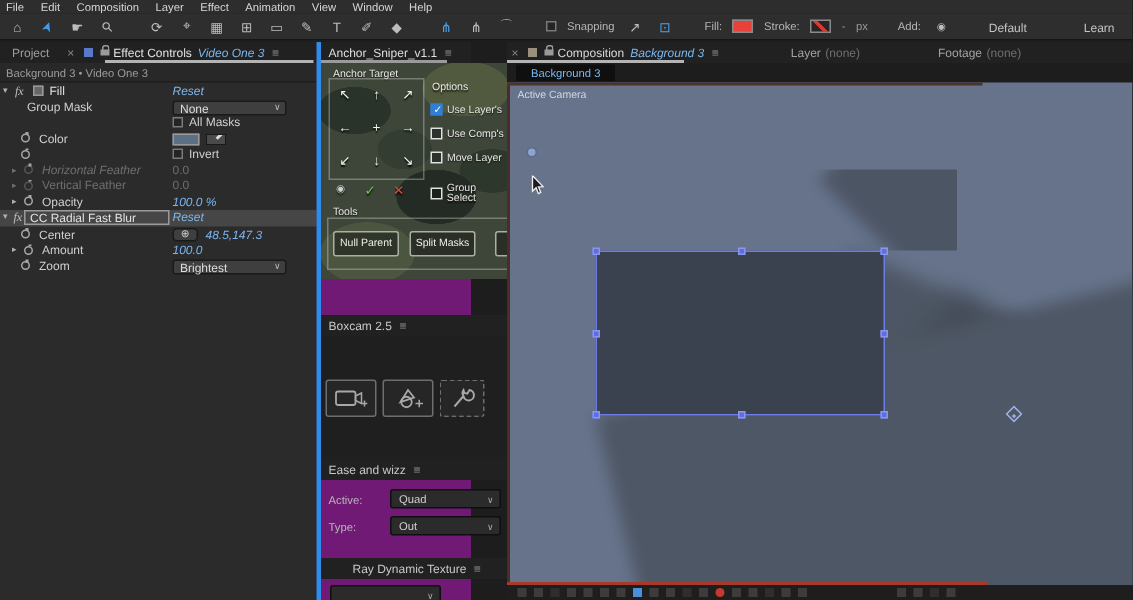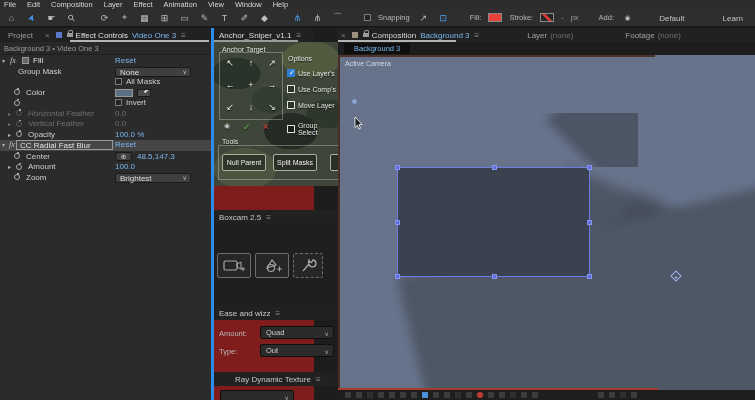--- a/index.html
+++ b/index.html
@@ -27,21 +27,21 @@
 
   
   .tabbar { position:absolute; height:14px; background:#212121; display:flex; align-items:center;
     font-size:8px; color:#9e9e9e; }
   .underline { position:absolute; height:2px; background:#b4b4b4; }
   .lock { position:relative; width:6px; height:4px; background:#9a9a9a; display:inline-block; margin:0 3px; }
   .lock::before { content:""; position:absolute; left:1px; top:-3px; width:3px; height:3px;
     border:1px solid #9a9a9a; border-bottom:none; border-radius:2px 2px 0 0; }
   .chip { width:6px; height:6px; display:inline-block; margin:0 2px; }
   .menuicon { color:#8d8d8d; margin-left:5px; }
-  .blue { color:#7ab7ef; }
+  .blue { color:#7ab7ef;font-style:italic; }
 
   
   .left-panel { position:absolute; left:0; top:28px; width:211px; height:372px; background:#2b2b2b; }
   .ec-header { position:absolute; left:0; top:14px; width:211px; height:13px; background:#282828;
     border-bottom:1px solid #1e1e1e; color:#9c9c9c; font-size:7.5px; line-height:13px; padding-left:4px; }
   .row { position:absolute; left:0; width:211px; height:10px; line-height:10px; color:#cfcfcf; }
   .row .nm { position:absolute; top:0; }
   .row .val { position:absolute; left:115px; top:0; }
   .dim, .dim * { color:#6f6f6f !important; border-color:#555 !important; }
   .sw { position:absolute; top:1.5px; width:6px; height:6px; border:1px solid #a8a8a8; border-radius:50%; }
@@ -58,21 +58,21 @@
   .eyedrop::before { content:""; position:absolute; left:5px; top:-2px; width:10px; height:2px; background:#ddd; transform:rotate(135deg); }
   .hl-row { background:#464646; }
   .namebox { position:absolute; left:16px; top:0; width:97px; height:10px; border:1px solid #9a9a9a; line-height:9px; padding-left:3px; color:#e2e2e2;}
   .targetbtn { position:absolute; left:115px; top:0.5px; width:17px; height:9px; background:#3f3f3f;
     border:1px solid #1a1a1a; border-radius:3px; text-align:center; line-height:8px; font-size:7px; color:#ccc; }
 
   
   .divider { position:absolute; left:211px; top:28px; width:3px; height:372px; background:#2f8ceb; z-index:30; }
 
   
-  .midcol { position:absolute; left:214px; top:28px; width:100px; height:372px; background:#7f1d1d; }
+  .midcol { position:absolute; left:214px; top:28px; width:100px; height:372px; background:#701a75; }
   .mid-tab { position:relative; height:14px; background:#212121; display:flex; align-items:center;
     padding-left:5px; color:#c8c8c8; font-size:8px; }
   .camo { position:absolute; left:0; top:14px; width:124px; height:144px; background-color:#3e463a; overflow:hidden;
     background-image:
       radial-gradient(ellipse 40px 26px at 18% 22%, #2a332a 0 60%, transparent 61%),
       radial-gradient(ellipse 48px 30px at 78% 12%, #51593f 0 60%, transparent 61%),
       radial-gradient(ellipse 44px 30px at 62% 62%, #242b24 0 60%, transparent 61%),
       radial-gradient(ellipse 52px 34px at 25% 88%, #4c5540 0 60%, transparent 61%),
       radial-gradient(ellipse 36px 24px at 92% 50%, #2e372c 0 60%, transparent 61%),
       radial-gradient(ellipse 30px 22px at 45% 40%, #333d31 0 60%, transparent 61%);
@@ -348,21 +348,21 @@
         <svg width="18" height="16" viewBox="0 0 18 16">
           <path d="M4 13 L10 6 M10 6 a3.5 3.5 0 1 0 4 -4 l-1.5 2.5 -2 -0.5 -0.5 -2 a3.5 3.5 0 0 0 0 4 Z" fill="none" stroke="#a8a8a8" stroke-width="1.3"></path>
         </svg>
       </span>
     </div>
 
     <div class="mid-tab" style="position:absolute;left:0;top:278px;width:124px;">
       <span>Ease and wizz</span>
       <span class="menuicon">≡</span>
     </div>
-    <span class="midlbl" style="left:5px;top:301px;">Amount:</span>
+    <span class="midlbl" style="left:5px;top:301px;">Active:</span>
     <span class="scriptdd" style="left:46px;top:298px;">
       <span>Quad</span>
       <span class="chev">∨</span>
     </span>
     <span class="midlbl" style="left:5px;top:319px;">Type:</span>
     <span class="scriptdd" style="left:46px;top:316px;">
       <span>Out</span>
       <span class="chev">∨</span>
     </span>
 

